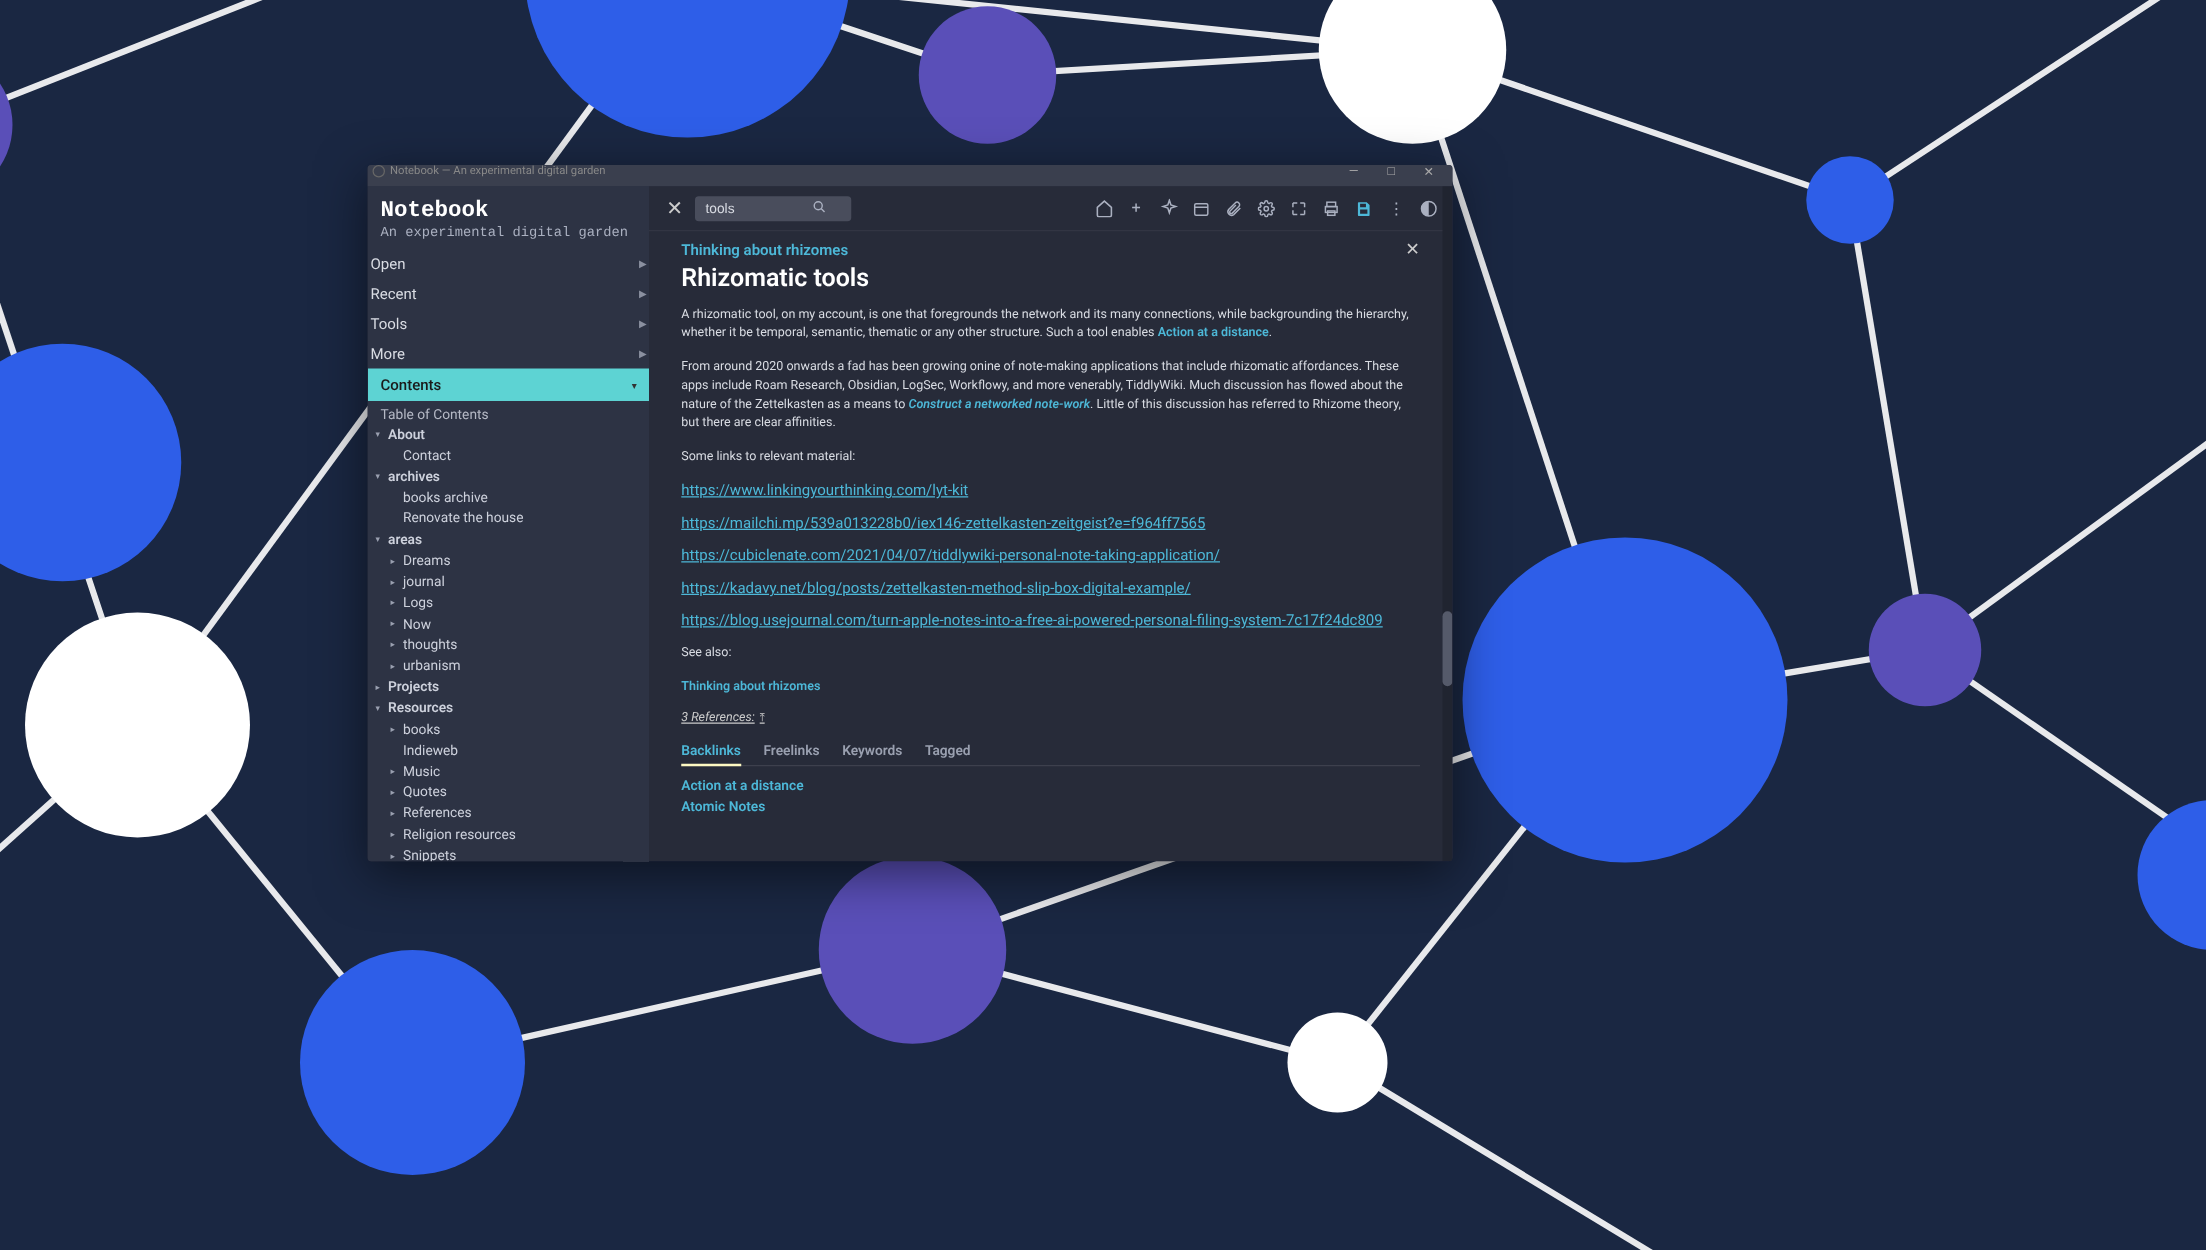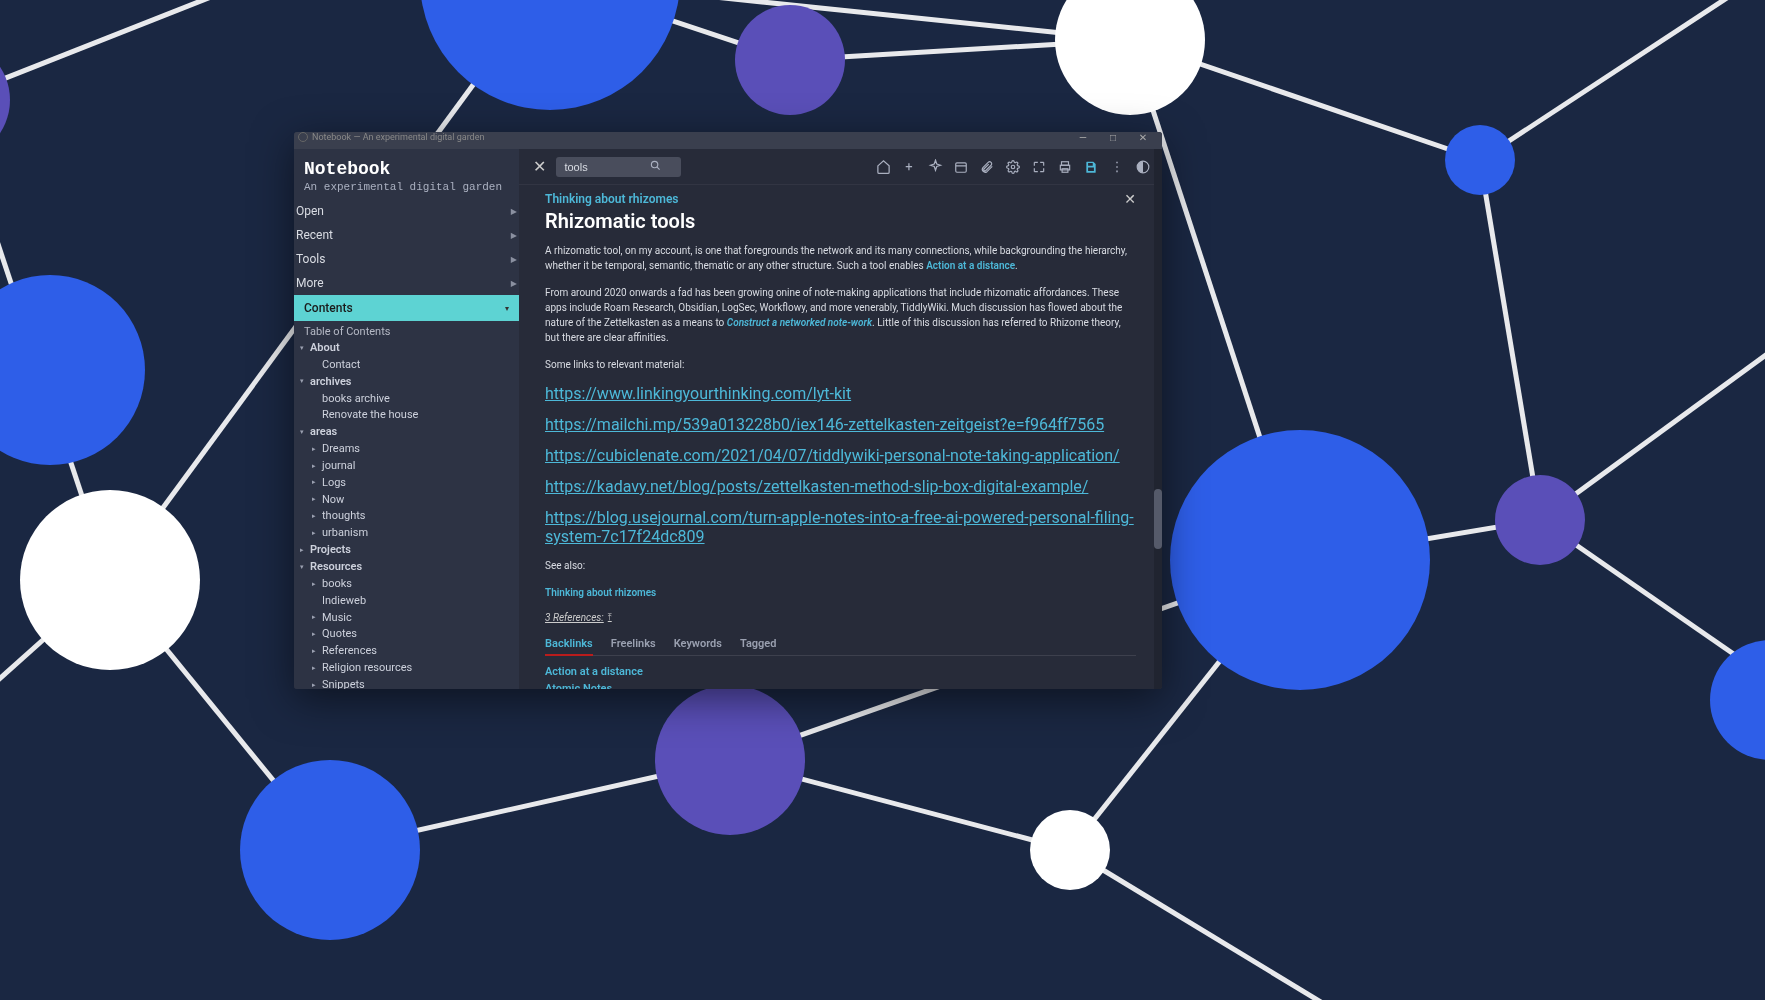--- a/index.html
+++ b/index.html
@@ -236,21 +236,21 @@
 .link-italic {
   color: #4db8d8;
   font-style: italic;
   font-weight: 600;
   cursor: pointer;
 }
 .url-link {
   color: #4db8d8;
   text-decoration: underline;
   cursor: pointer;
-  font-size: 16px;
+  font-size: 12px;
   display: block;
   margin-bottom: 12px;
 }
 .refcount {
   font-size: 10px;
   font-style: italic;
   color: #ccc;
   margin-bottom: 10px;
   display: flex;
   align-items: center;
@@ -269,21 +269,21 @@
 }
 .tab {
   font-size: 11px;
   font-weight: 600;
   color: #9aa0b0;
   padding: 4px 0;
   cursor: pointer;
 }
 .tab.active {
   color: #4db8d8;
-  border-bottom: 2px solid #b91c1c;
+  border-bottom: 2px solid #fef9c3;
   margin-bottom: -1px;
   text-align: center;
 }
 .backlink-item {
   display: block;
   color: #4db8d8;
   font-size: 11px;
   font-weight: 600;
   line-height: 1.5;
   cursor: pointer;

